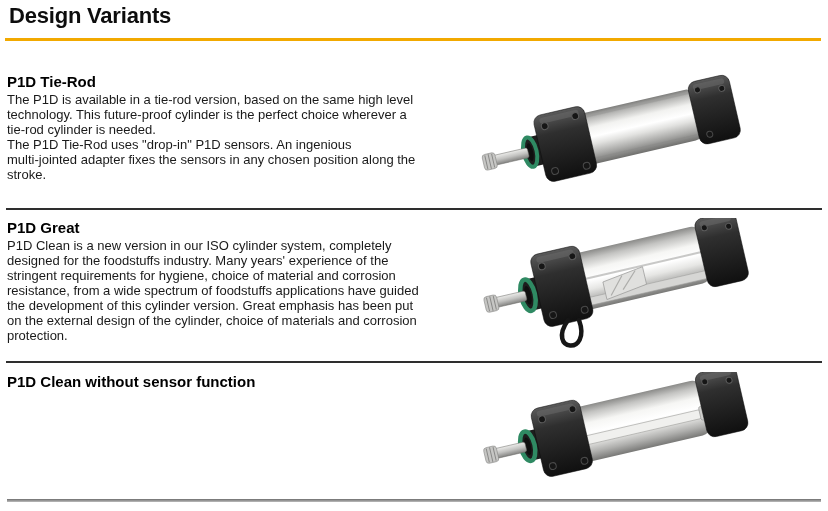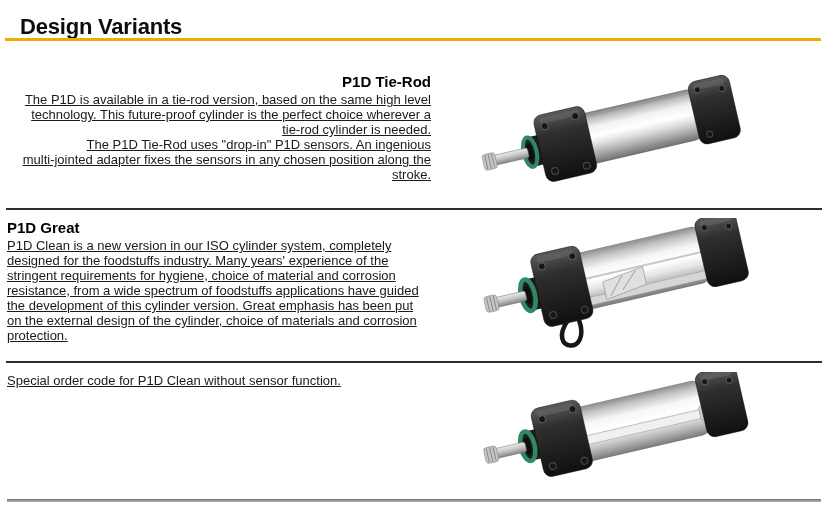--- a/index.html
+++ b/index.html
@@ -9,21 +9,21 @@
     width: 828px;
     height: 511px;
     background: #ffffff;
     font-family: "Liberation Sans", sans-serif;
     overflow: hidden;
   }
   .page-title {
     position: absolute;
     left: 8px;
     top: 2px;
-    margin: 12px;
+    margin: 1px;
     font-size: 22px;
     font-weight: bold;
     color: #0d0d0d;
     letter-spacing: -0.2px;
   }
   .accent-rule {
     position: absolute;
     left: 5px;
     top: 38px;
     width: 816px;
@@ -57,23 +57,22 @@
     font-size: 15px;
     font-weight: bold;
     color: #000000;
   }
   .section-text p {
     margin: 0;
     font-size: 13px;
     line-height: 15px;
     color: #1a1a1a;
     white-space: pre-line;
-    text-decoration: underline;
-  }
-  .st-1 { top: 73px; text-align: right; }
+  }
+  .st-1 { top: 73px; }
   .st-2 { top: 219px; }
   .st-3 { top: 373px; }
   figure.product {
     position: absolute;
     margin: 0;
     padding: 0;
   }
   .fig-1 { left: 480px; top: 70px;  width: 266px; height: 126px; }
   .fig-2 { left: 482px; top: 218px; width: 276px; height: 136px; }
   .fig-3 { left: 482px; top: 372px; width: 276px; height: 120px; }
@@ -204,21 +203,21 @@
         <rect x="0" y="48" width="13" height="16" rx="3" fill="#c6c6c4" stroke="#7c7c7a" stroke-width="0.5"></rect>
         <path d="M3 49 V63 M6.5 48.5 V63.5 M10 49 V63" stroke="#8a8a88" stroke-width="1" fill="none"></path>
       </g>
       <path d="M86 102 C 64 134, 110 138, 97 102" stroke="#161616" stroke-width="4.5" fill="none" stroke-linecap="round"></path>
     </svg>
   </figure>
 
   <div class="sep sep-2"></div>
 
   <div class="section-text st-3">
-    <p>Special order code for P1D Clean without sensor function.</p>
+    <h2>P1D Clean without sensor function</h2>
   </div>
 
   <figure class="product fig-3" aria-label="Photo of P1D Clean cylinder without sensor function, permanently sealed">
     <svg viewBox="0 0 276 120">
       <defs>
         <linearGradient id="metal3" x1="0" y1="0" x2="0" y2="1">
           <stop offset="0" stop-color="#8a8a88"></stop>
             <stop offset="0.14" stop-color="#c4c4c2"></stop>
           <stop offset="0.32" stop-color="#f6f6f4"></stop>
             <stop offset="0.5" stop-color="#ffffff"></stop>

